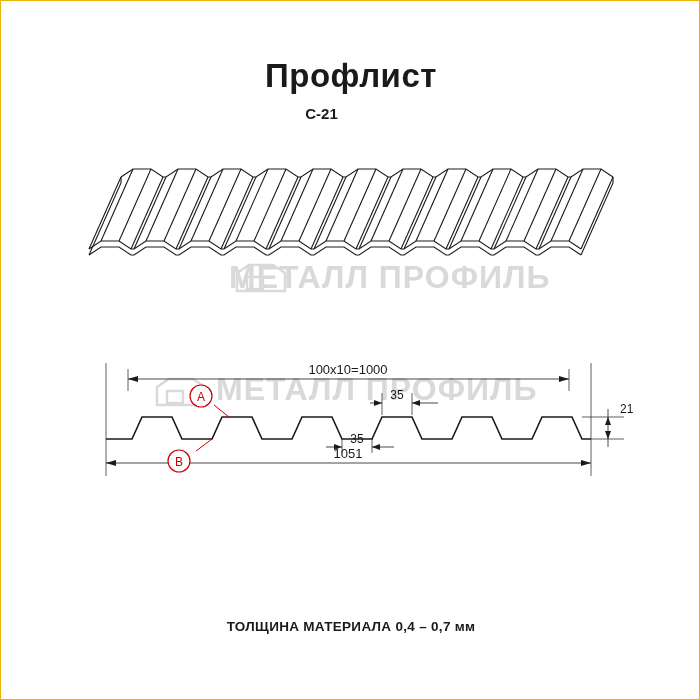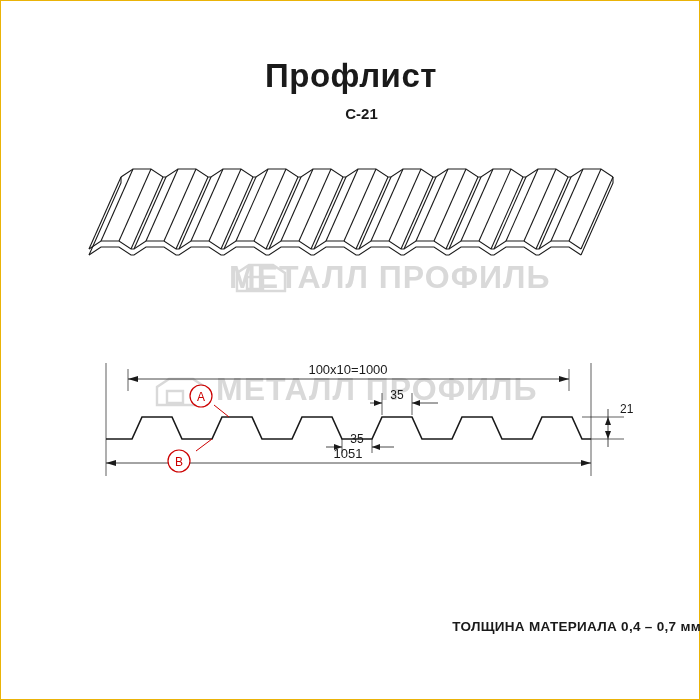--- a/index.html
+++ b/index.html
@@ -35,28 +35,27 @@
   }
   .subtitle {
     position: absolute;
     top: 104px;
     left: 0;
     width: 641px;
     text-align: center;
     font-size: 15px;
     font-weight: bold;
     color: #1a1a1a;
-    margin-left: 40px;
   }
   .footer-note {
     position: absolute;
     top: 618px;
     left: 0;
     width: 700px;
-    text-align: right;
+    text-align: center;
     font-size: 13.5px;
     font-weight: bold;
     letter-spacing: 0.3px;
     color: #1a1a1a;
   }
   .iso-wrap {
     position: absolute;
     top: 150px;
     left: 80px;
     width: 540px;

